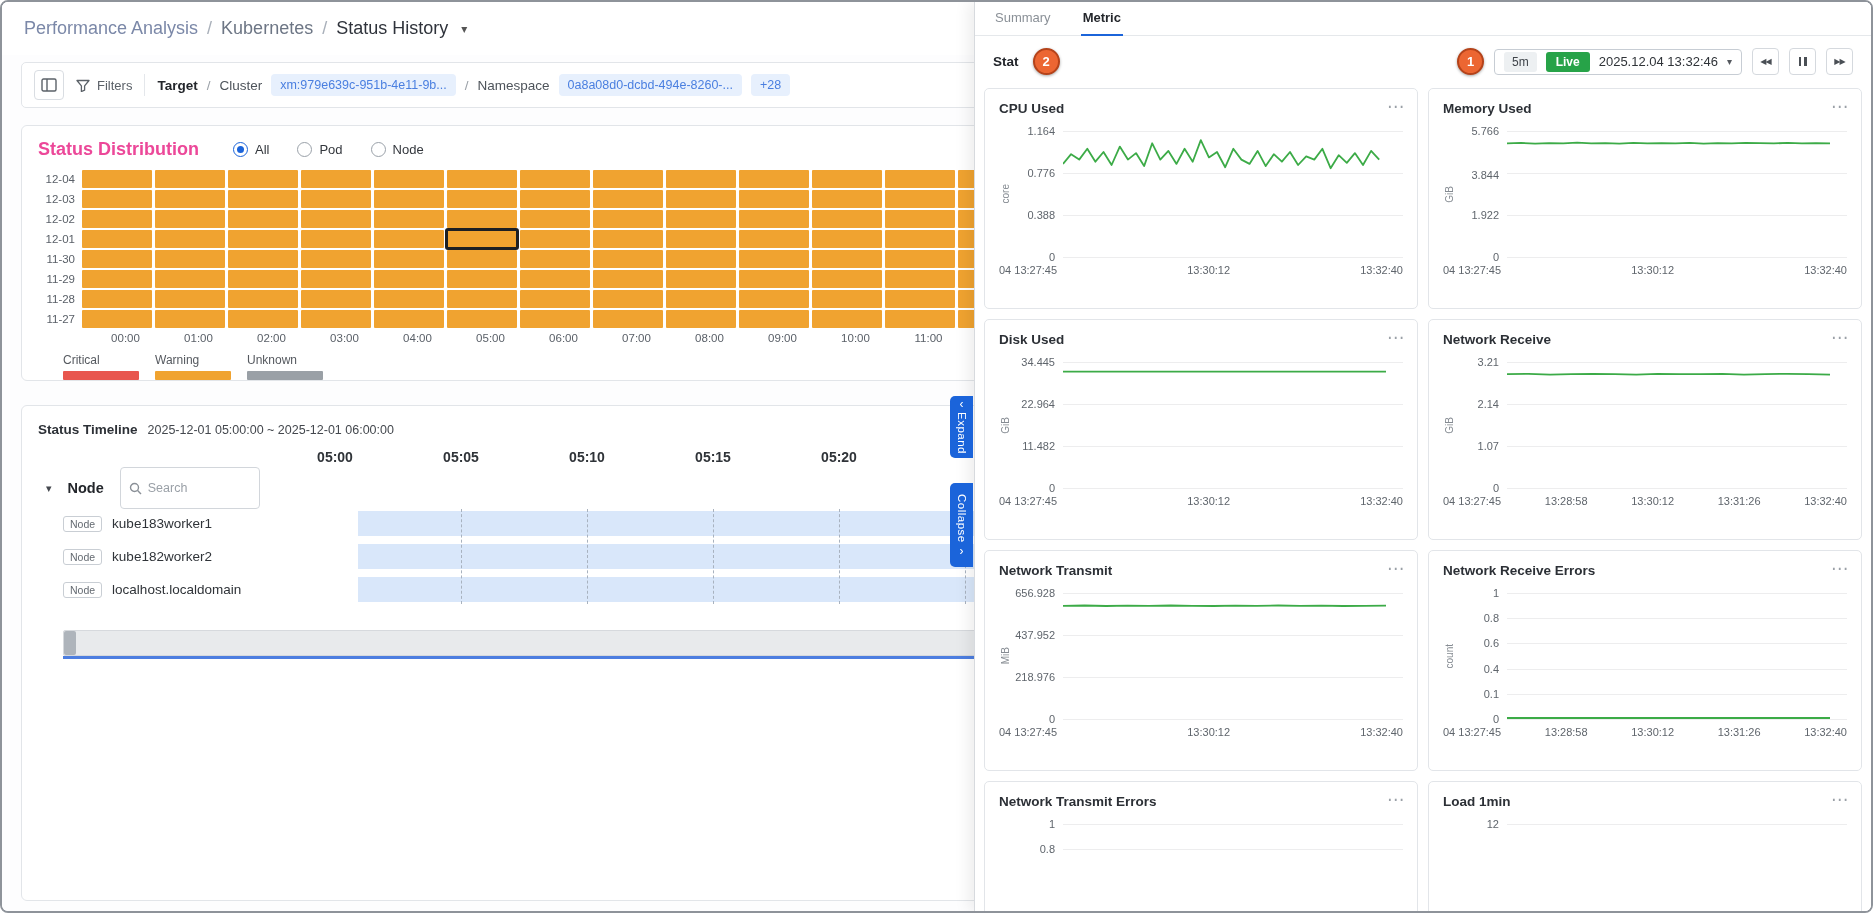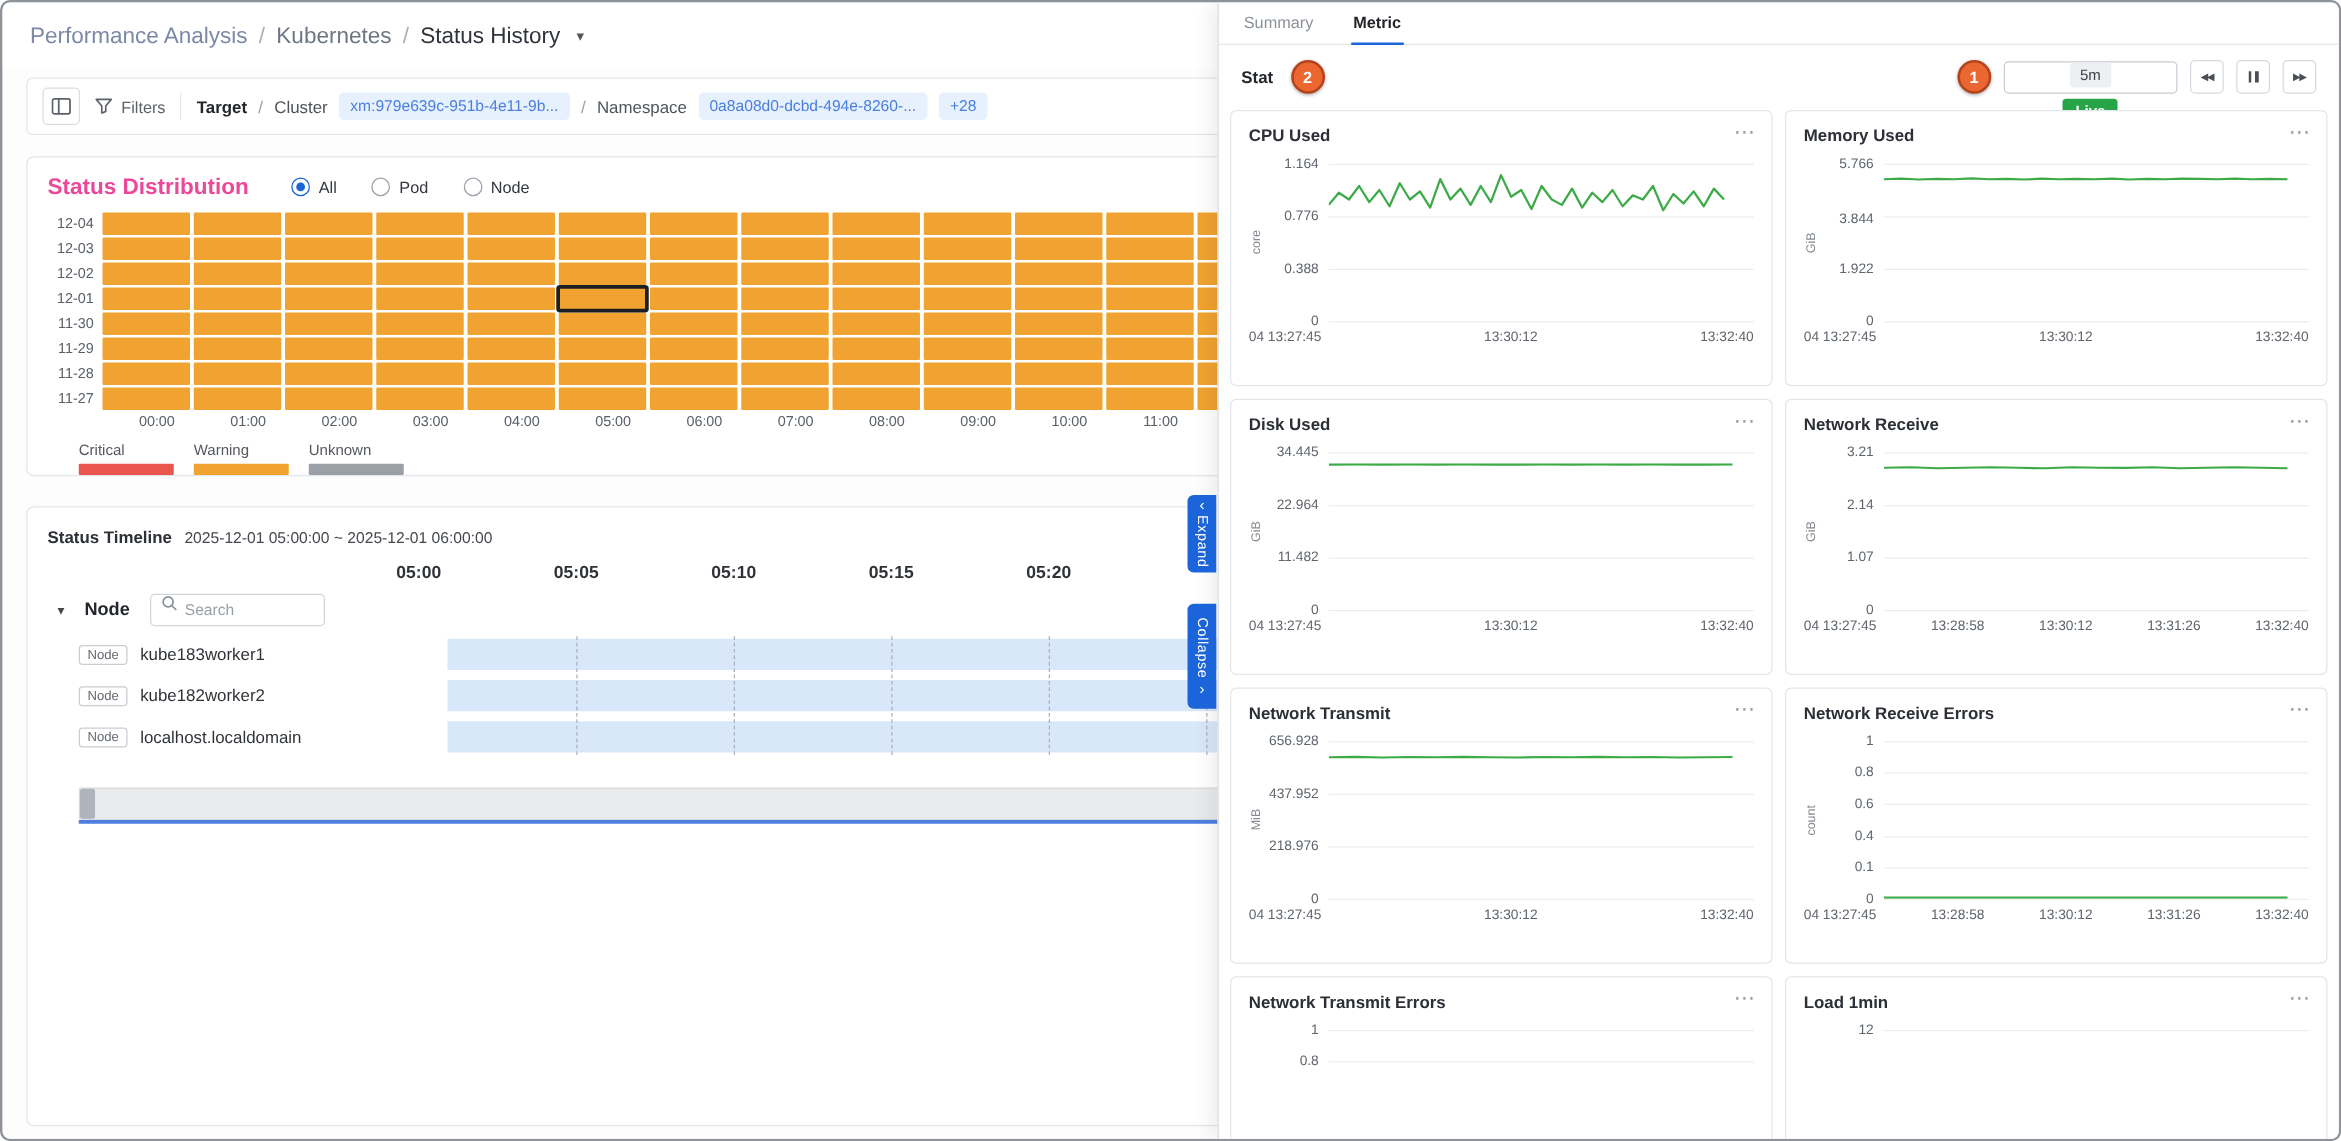--- a/index.html
+++ b/index.html
@@ -13,21 +13,21 @@
   .app-header { height:53px; display:flex; align-items:center; padding:0 22px; background:#fff; }
   .bc { font-size:18px; display:flex; align-items:center; gap:9px; }
   .bc .bc1 { color:#7b88a8; }
   .bc .bc-sep { color:#a9b0ba; }
   .bc .bc2 { color:#6d7685; }
   .bc .bc3 { color:#2f333b; font-weight:500; }
   .bc .bc-caret { color:#555; font-size:12px; margin-left:4px; }
 
   .toolbar-card { margin:7px 19px 0; height:46px; background:#fff; border:1px solid #e2e5e9; border-radius:5px; display:flex; align-items:center; padding:0 12px; gap:12px; }
   .icon-btn { width:30px; height:30px; border:1px solid #d9dde2; border-radius:4px; display:flex; align-items:center; justify-content:center; background:#fff; }
-  .tb-filters { display:flex; align-items:flex-start; gap:7px; color:#5b6168; font-size:13px; }
+  .tb-filters { display:flex; align-items:center; gap:7px; color:#5b6168; font-size:13px; }
   .v-div { width:1px; height:22px; background:#e4e7eb; }
   .tb-target { display:flex; align-items:center; gap:9px; font-size:13.5px; }
   .tb-target .bold { font-weight:700; color:#23262b; }
   .tb-target .sep { color:#9aa0a7; }
   .tb-target .lbl { color:#4e545b; }
   .chip { background:#e7f0fd; color:#4a7fe0; font-size:12.5px; padding:4px 9px; border-radius:4px; white-space:nowrap; }
 
   .card { margin:0 19px; background:#fff; border:1px solid #e2e5e9; border-radius:6px; }
   .sd-card { margin-top:17px; height:256px; padding:12px 16px; overflow:hidden; }
   .sd-titlerow { display:flex; align-items:center; gap:34px; height:22px; }
@@ -51,21 +51,21 @@
 
   .tl-card { margin-top:24px; height:496px; padding:16px; overflow:hidden; position:relative; }
   .tl-titlerow { display:flex; align-items:baseline; gap:10px; }
   .tl-title { font-size:13.5px; font-weight:700; color:#2d3137; }
   .tl-range { font-size:12.5px; color:#44484e; }
   .tl-axis { position:relative; height:26px; margin-top:8px; }
   .tl-axis-label { position:absolute; transform:translateX(-50%); font-size:14px; font-weight:700; color:#2f3338; top:4px; }
   .tl-grouprow { display:flex; align-items:center; gap:16px; height:34px; padding-left:8px; }
   .tl-chevron { color:#44484e; font-size:11px; }
   .tl-group { font-size:14.5px; font-weight:700; color:#23262b; }
-  .searchbox { display:flex; gap:6px; width:140px; height:26px; border:1px solid #d2d6db; border-radius:4px; padding:0 8px; background:#fff; }
+  .searchbox { display:flex; align-items:center; gap:6px; width:140px; height:42px; border:1px solid #d2d6db; border-radius:4px; padding:0 8px; background:#fff; }
   .searchbox input { border:none; outline:none; font-size:12.5px; width:100px; color:#33373d; font-family:inherit; }
   .searchbox input::placeholder { color:#9aa0a7; }
 
   .tl-rows { position:relative; margin-top:2px; }
   .tl-row { display:flex; align-items:center; height:33px; padding-left:25px; }
   .tl-left { width:295px; flex:none; display:flex; align-items:center; gap:10px; }
   .tl-badge { border:1px solid #c9ced4; border-radius:3px; font-size:10.5px; color:#646a71; padding:1px 6px; }
   .tl-name { font-size:13.5px; color:#2f3338; }
   .tl-bar { flex:1; height:25px; background:#d9e7fa; }
   .tl-gridlines { position:absolute; inset:0; pointer-events:none; }
@@ -91,21 +91,21 @@
 
   .panel-tabs { display:flex; gap:28px; padding:0 18px; border-bottom:1px solid #e5e8eb; }
   .ptab { padding:8px 2px 9px; font-size:13px; color:#8a9097; cursor:pointer; }
   .ptab.active { color:#23262b; font-weight:700; border-bottom:2px solid #1b64da; margin-bottom:-1px; }
 
   .stat-row { display:flex; align-items:center; justify-content:space-between; padding:12px 18px 13px; }
   .stat-left { display:flex; align-items:center; gap:14px; }
   .stat-label { font-size:13.5px; font-weight:700; color:#23262b; }
   .callout { width:27px; height:27px; border-radius:50%; background:#ec6632; border:2px solid #b5431a; color:#fff; font-size:13px; font-weight:700; display:flex; align-items:center; justify-content:center; box-shadow:0 1px 3px rgba(0,0,0,0.35); flex:none; }
   .stat-right { display:flex; align-items:center; gap:10px; }
-  .time-group { display:flex; align-items:center; gap:9px; border:1px solid #c7cdd4; border-radius:4px; height:26px; padding:0 9px; cursor:pointer;flex-direction:column; }
+  .time-group { display:flex; align-items:center; gap:9px; border:1px solid #c7cdd4; border-radius:4px; height:26px; padding:0 9px; cursor:pointer; }
   .interval-chip { background:#edf0f2; border-radius:3px; padding:3px 8px; font-size:12px; color:#3f444a; }
   .live-chip { background:#27a348; border-radius:3px; padding:3px 10px; font-size:12px; color:#fff; font-weight:600; }
   .datetime { font-size:13px; color:#2f3338; }
   .caret { font-size:10px; color:#55595f; }
   .pb-btn { width:27px; height:27px; border:1px solid #d5d9de; border-radius:4px; background:#fff; display:flex; align-items:center; justify-content:center; gap:1px; color:#4a4f55; cursor:pointer; font-size:8px; letter-spacing:-1px; }
   .pb-btn .bar { width:2.5px; height:9px; background:#4a4f55; display:inline-block; margin:0 1px; }
 
   .cards-grid { flex:1; overflow:hidden; display:grid; grid-template-columns:1fr 1fr; gap:10px; padding:0 9px 9px; align-content:start; grid-auto-rows:221px; }
   .metric-card { border:1px solid #e2e5e9; border-radius:5px; background:#fff; padding:12px 14px; position:relative; overflow:hidden; }
   .mc-title { font-size:13.5px; font-weight:700; color:#2c3036; }

